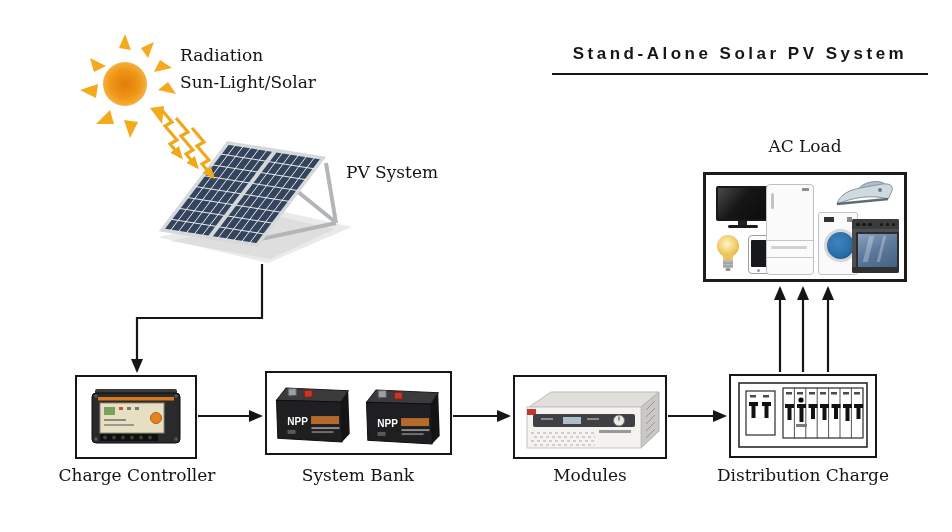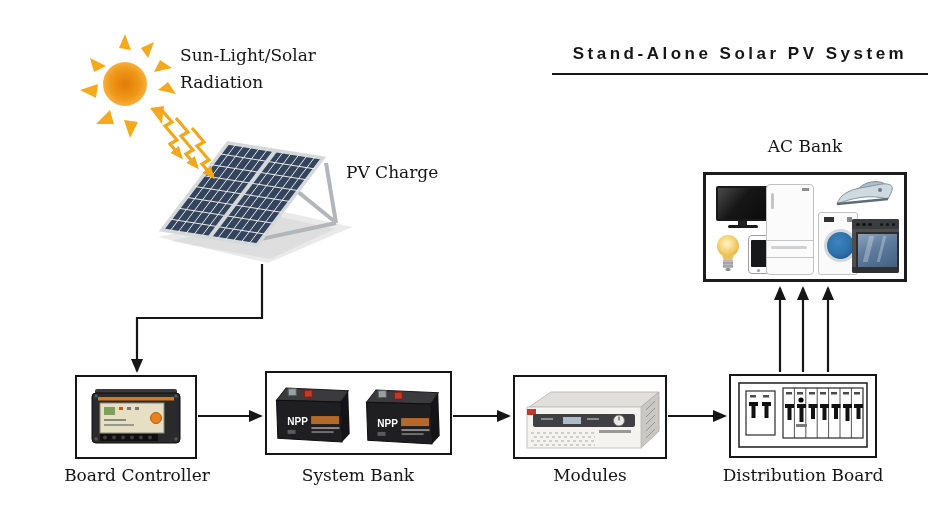--- a/index.html
+++ b/index.html
@@ -67,22 +67,22 @@
       <polygon points="84,92 72,76 86,74"></polygon>
       <polygon points="52,106 46,88 60,90"></polygon>
       <polygon points="18,92 32,78 36,92"></polygon>
       <polygon points="2,58 20,52 18,66"></polygon>
       <polygon points="12,26 28,34 16,40"></polygon>
     </g>
     <circle cx="47" cy="52" r="22" fill="url(#sunGrad)"></circle>
   </svg>
 
   <div class="abs label" style="left:180px;top:42px;line-height:27px;">
+    <div>Radiation</div>
     <div>Sun-Light/Solar</div>
-    <div>Radiation</div>
   </div>
 
   <svg class="abs" style="left:130px;top:125px;" width="260" height="160">
 
     <polygon points="28,112 138,138 222,102 150,86" fill="#d9d9d9" opacity="0.55"></polygon>
     <polygon points="40,116 140,134 205,104 150,92" fill="#cccccc" opacity="0.4"></polygon>
 
     <g stroke="#b3b6b9" stroke-width="4" fill="none">
       <line x1="196" y1="38" x2="206" y2="98"></line>
       <line x1="162" y1="62" x2="204" y2="96"></line>
@@ -108,23 +108,23 @@
         <line x1="0" y1="0.5" x2="1" y2="0.5" vector-effect="non-scaling-stroke"></line>
         <line x1="0" y1="0.625" x2="1" y2="0.625" vector-effect="non-scaling-stroke"></line>
         <line x1="0" y1="0.75" x2="1" y2="0.75" vector-effect="non-scaling-stroke"></line>
         <line x1="0" y1="0.875" x2="1" y2="0.875" vector-effect="non-scaling-stroke"></line>
       </g>
 
       <line x1="0.5" y1="0" x2="0.5" y2="1" stroke="#d5d8db" stroke-width="4" vector-effect="non-scaling-stroke"></line>
     </g>
   </svg>
 
-  <div class="abs label" style="left:346px;top:162px;">PV Charge</div>
-
-  <div class="abs label label-center" style="left:703px;top:136px;width:204px;">AC Bank</div>
+  <div class="abs label" style="left:346px;top:162px;">PV System</div>
+
+  <div class="abs label label-center" style="left:703px;top:136px;width:204px;">AC Load</div>
 
   <div class="acbox" style="left:703px;top:172px;width:198px;height:104px;">
 
     <div class="abs" style="left:10px;top:11px;width:54px;height:43px;">
       <div class="tv-screen"></div>
       <div class="tv-neck"></div>
       <div class="tv-base"></div>
     </div>
 
     <svg class="abs" style="left:10px;top:58px;" width="26" height="40">
@@ -207,21 +207,21 @@
         <circle cx="55" cy="60.5" r="2"></circle>
           <circle cx="64" cy="60.5" r="2"></circle>
           <circle cx="73" cy="60.5" r="2"></circle>
       </g>
       <circle cx="19" cy="19" r="1.8" fill="#555"></circle>
         <circle cx="99" cy="19" r="1.8" fill="#555"></circle>
       <circle cx="19" cy="62" r="1.8" fill="#555"></circle>
         <circle cx="99" cy="62" r="1.8" fill="#555"></circle>
     </svg>
   </div>
-  <div class="abs label label-center" style="left:37px;top:465px;width:200px;">Board Controller</div>
+  <div class="abs label label-center" style="left:37px;top:465px;width:200px;">Charge Controller</div>
 
   <div class="compbox" style="left:265px;top:371px;width:183px;height:80px;">
 
     <svg class="abs" style="left:2px;top:4px;" width="88" height="74">
       <g transform="rotate(-2 44 37)">
         <polygon points="8,22 18,10 80,15 72,26" fill="#3b3b3d" stroke="#1c1c1e" stroke-width="1"></polygon>
         <polygon points="72,26 80,15 80,58 72,66" fill="#141416"></polygon>
         <polygon points="8,22 72,26 72,66 8,60" fill="#1f1f21" stroke="#0e0e10" stroke-width="1"></polygon>
         <rect x="20" y="11" width="8" height="7" fill="#9aa0a4" stroke="#55595c" stroke-width="1"></rect>
         <rect x="36" y="13" width="8" height="7" fill="#c0392b" stroke="#7a1f14" stroke-width="1"></rect>
@@ -325,21 +325,21 @@
         <rect x="100.5" y="28" width="9" height="4"></rect>
           <rect x="103" y="28" width="4" height="15"></rect>
         <rect x="112" y="28" width="9" height="4"></rect>
           <rect x="114.5" y="28" width="4" height="17"></rect>
         <rect x="123" y="28" width="9" height="4"></rect>
           <rect x="125.5" y="28" width="4" height="15"></rect>
       </g>
       <rect x="65" y="48" width="11" height="3" fill="#7a7a7a"></rect>
     </svg>
   </div>
-  <div class="abs label label-center" style="left:703px;top:465px;width:200px;">Distribution Board</div>
+  <div class="abs label label-center" style="left:703px;top:465px;width:200px;">Distribution Charge</div>
 
   <svg class="overlay" width="952" height="532">
     <defs>
       <marker id="mA" markerUnits="userSpaceOnUse" markerWidth="14" markerHeight="12" refX="12" refY="6" orient="auto">
         <path d="M0,0 L14,6 L0,12 Z" fill="#161616"></path>
       </marker>
       <marker id="mO" markerUnits="userSpaceOnUse" markerWidth="13" markerHeight="11" refX="10" refY="5.5" orient="auto">
         <path d="M0,0 L13,5.5 L0,11 Z" fill="#f0a71c"></path>
       </marker>
     </defs>

